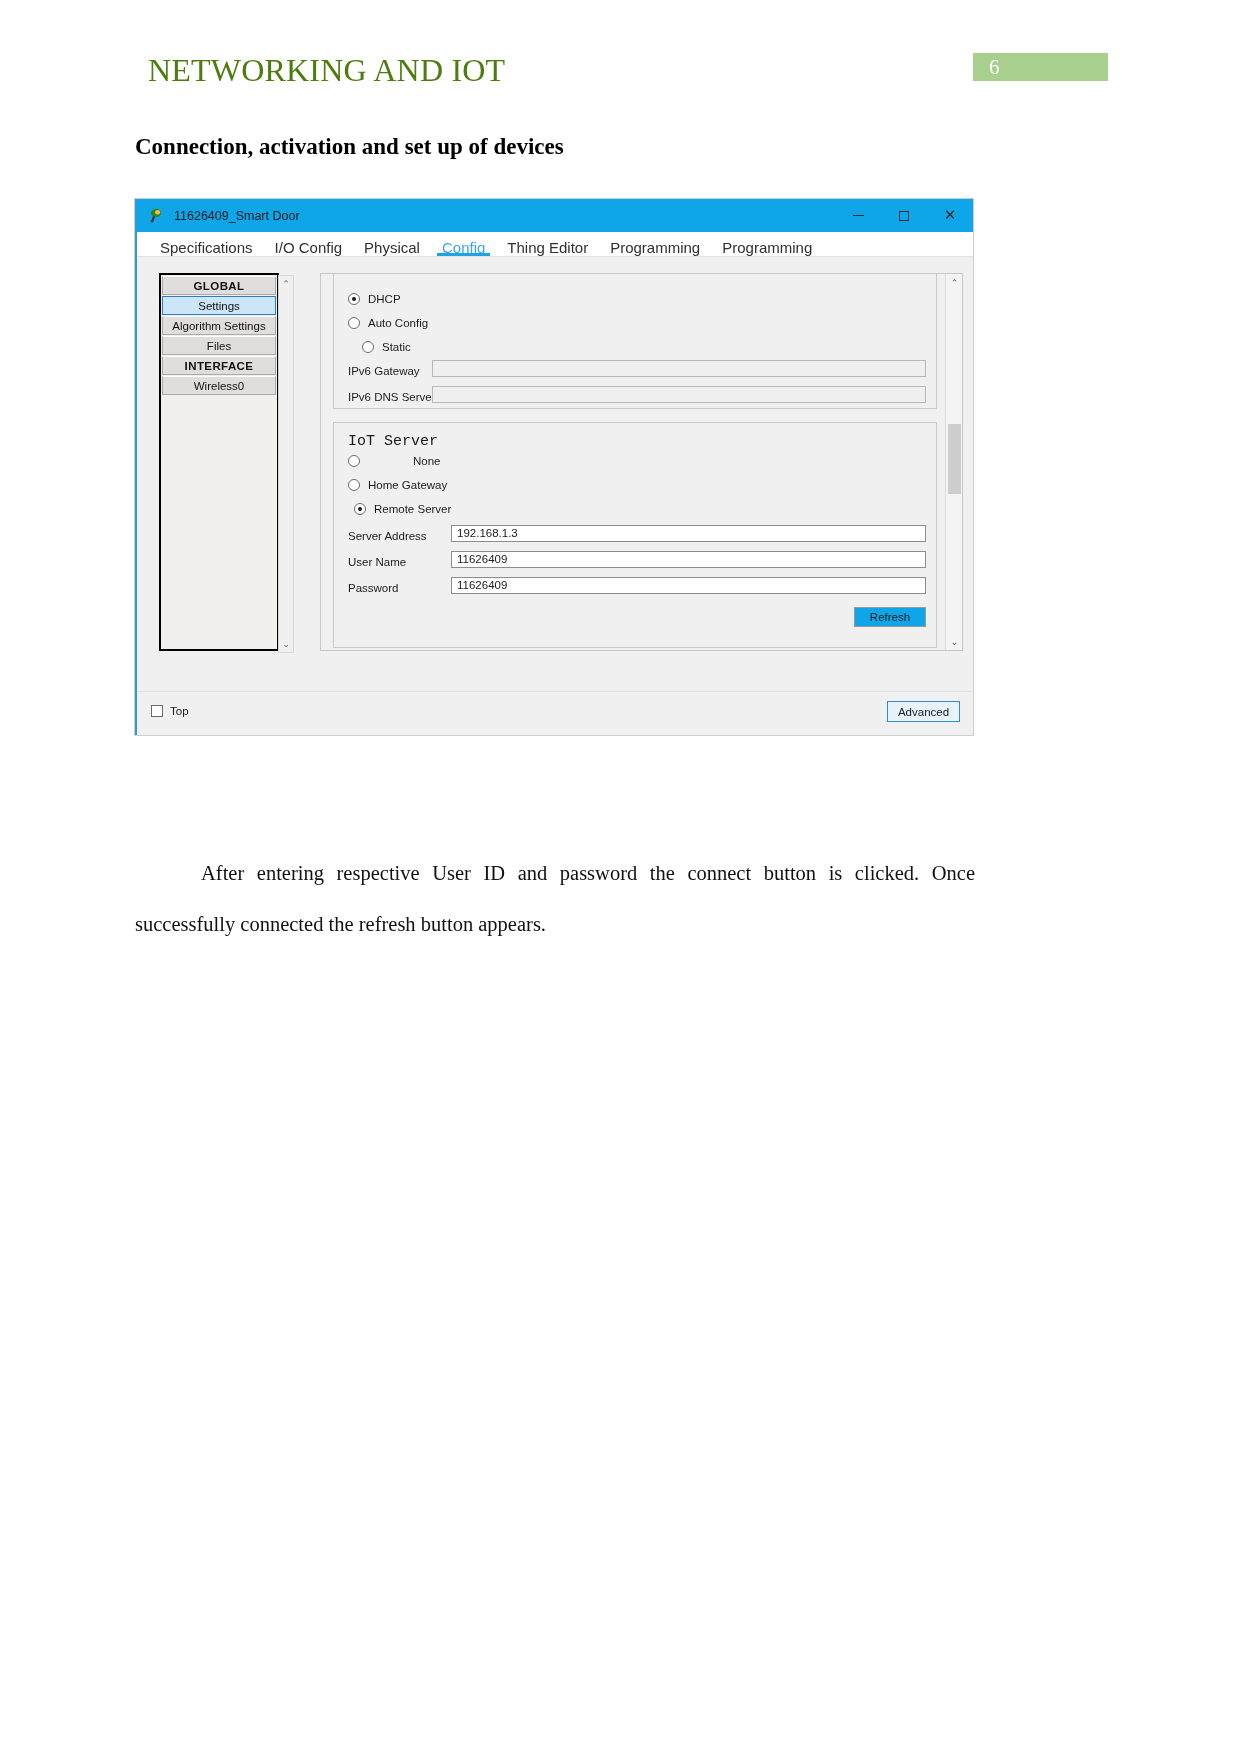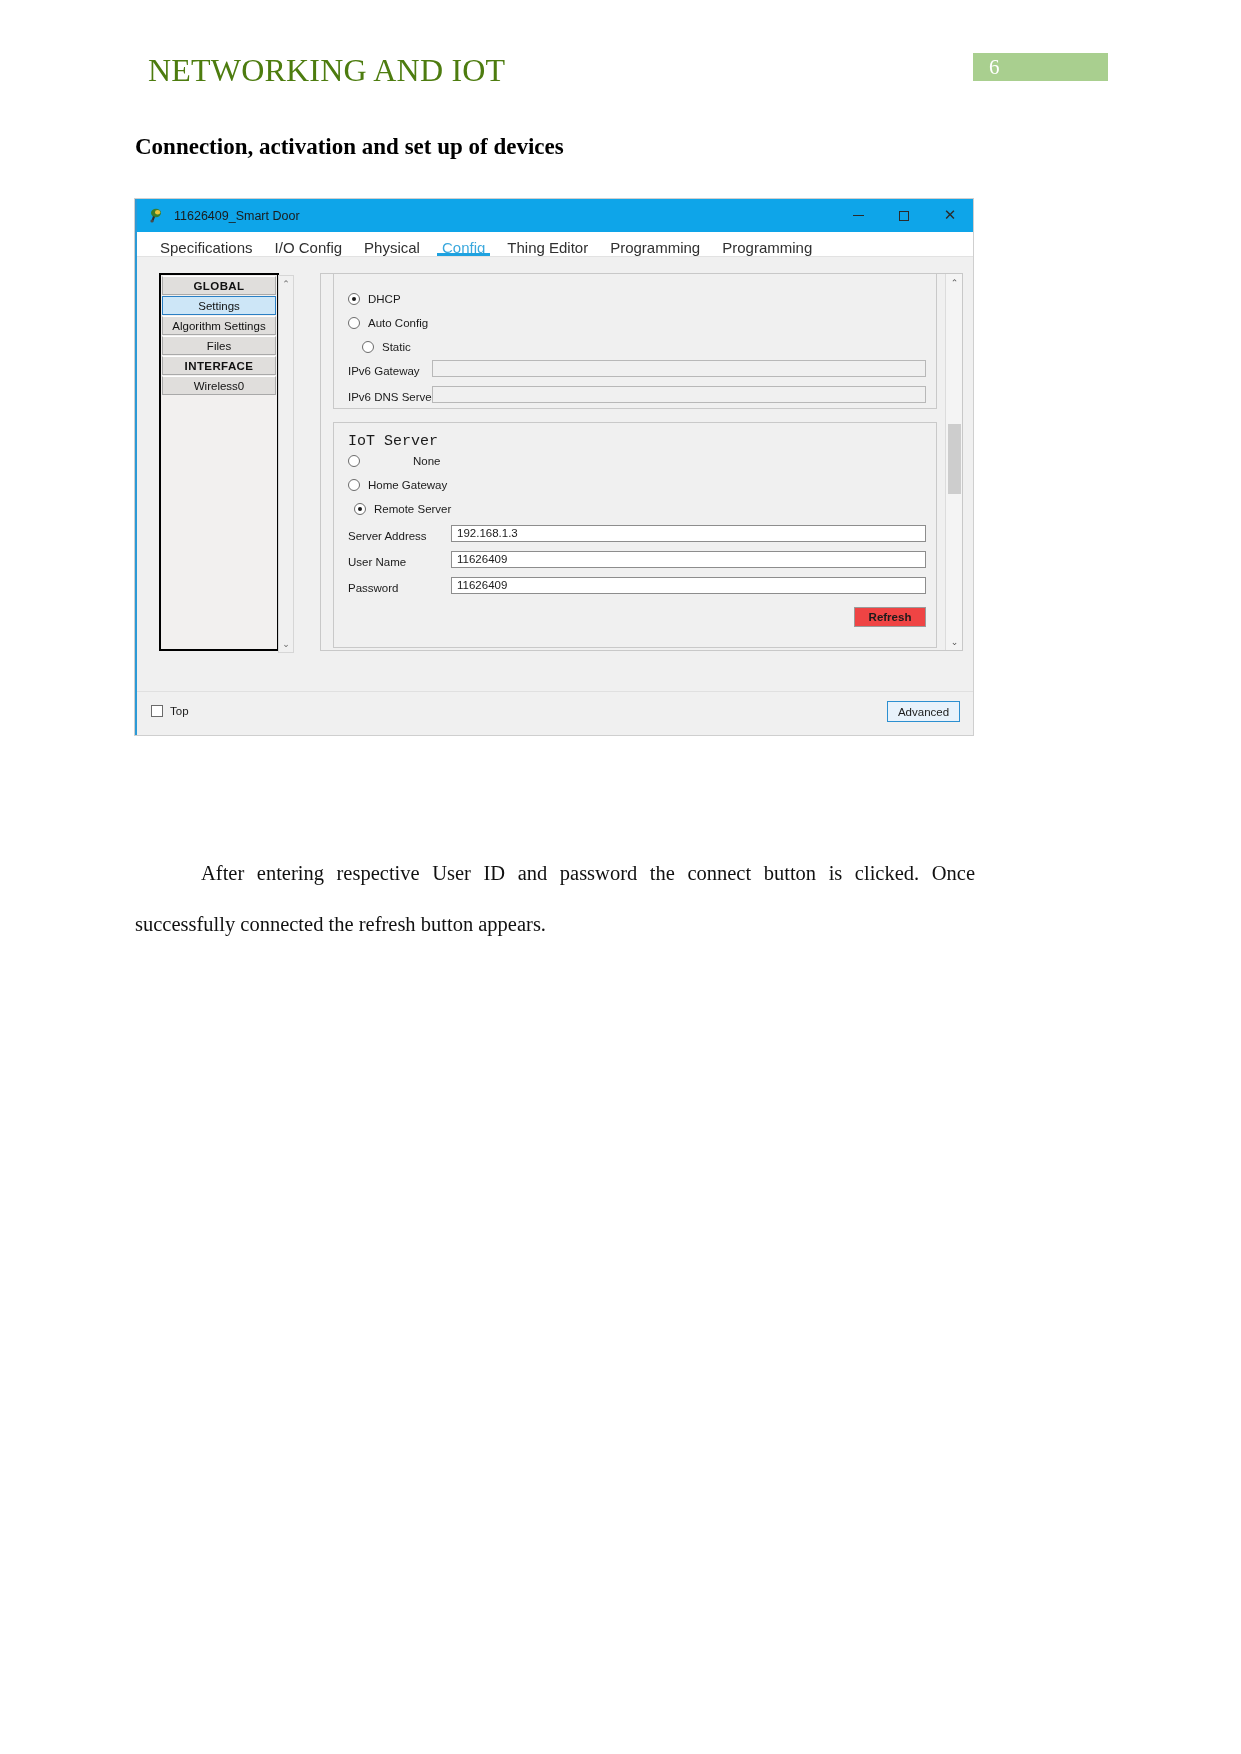--- a/index.html
+++ b/index.html
@@ -286,27 +286,26 @@
 
   .gb-title {
     position: absolute;
     font-size: 15px;
     color: #1b1b1b;
     font-family: Liberation Mono, monospace;
   }
 
   .btn {
     position: absolute;
-    background: #ef4444;
+    background: #0ea5e9;
     border: 1px solid #9a9a9a;
     font-size: 11.5px;
     color: #1b1b1b;
     display: flex; align-items: center; justify-content: center;
     font-family: "Liberation Sans", sans-serif;
-    font-weight: bold;
   }
 
   
   .footer {
     position: absolute;
     left: 2px; right: 0; bottom: 0;
     height: 44px;
     background: #f0f0f0;
     border-top: 1px solid #e0e0e0;
   }

